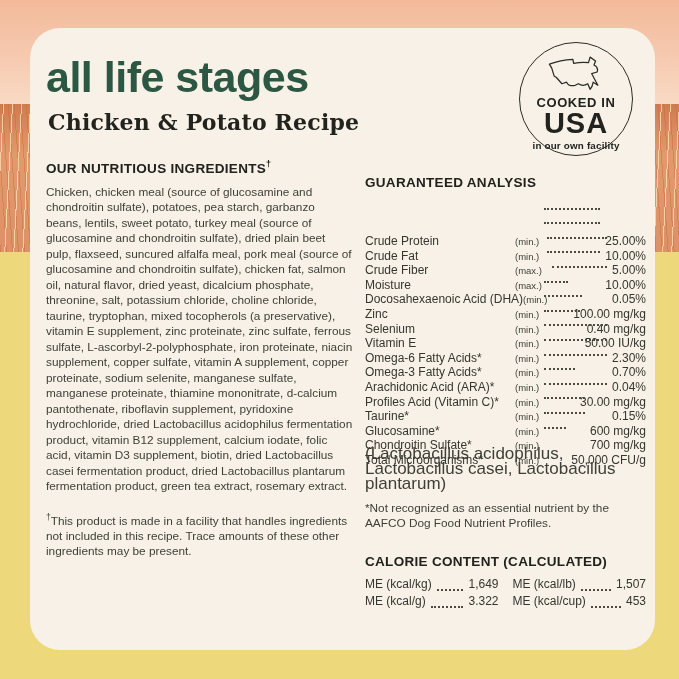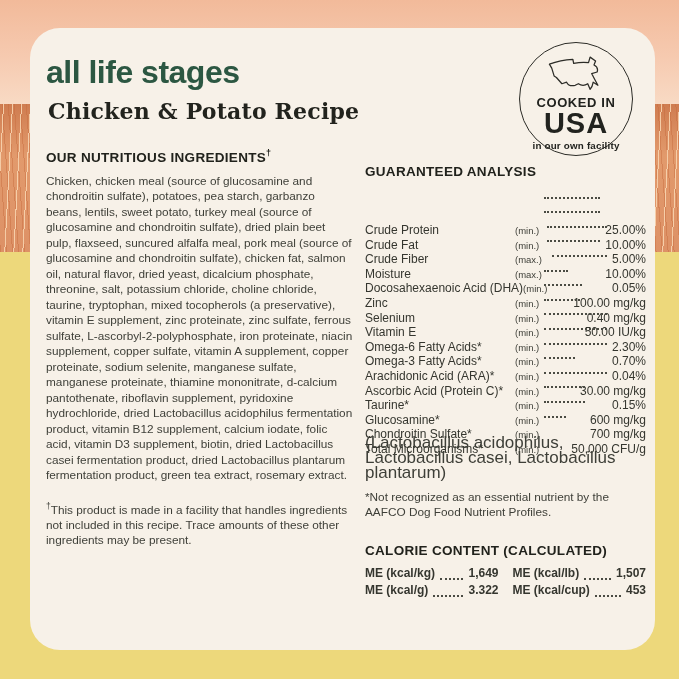--- a/index.html
+++ b/index.html
@@ -14,21 +14,21 @@
     background:
       repeating-linear-gradient(93deg, rgba(250,216,180,0) 0 3px, rgba(250,216,180,.85) 3px 4px, rgba(250,216,180,0) 4px 9px),
       repeating-linear-gradient(86deg, rgba(198,106,60,.45) 0 1px, rgba(198,106,60,0) 1px 6px),
       linear-gradient(180deg,#cf7c50 0,#e29a6c 35%,#dd9166 100%);}
   .bg-yellow{position:absolute;left:0;top:252px;width:679px;height:427px;background:#edd87b;}
 
   .card{position:absolute;left:30px;top:28px;width:625px;height:622px;
     background:#f7f1e8;border-radius:30px;box-sizing:border-box;
     padding:22px 9px 0 16px;color:#3e3f38;}
 
-  .title{font-size:32px;font-weight:800;letter-spacing:-0.5px;line-height:1;
+  .title{font-size:43px;font-weight:800;letter-spacing:-0.5px;line-height:1;
     color:#2c5742;margin:6px 0 0 0;}
   .subtitle{font-family:"DejaVu Serif",serif;font-weight:700;font-size:22px;
     color:#22231d;margin:10px 0 0 2px;letter-spacing:0.2px;}
 
   .badge{position:absolute;top:14px;right:22px;width:114px;height:114px;
     border:1.5px solid #2c2c27;border-radius:50%;box-sizing:border-box;
     text-align:center;color:#22231f;}
   .badge svg{margin-top:11px;}
   .badge-l1{font-size:13px;font-weight:700;letter-spacing:0.6px;margin-top:1px;}
   .badge-l2{font-size:29px;font-weight:800;letter-spacing:1px;line-height:0.95;}
@@ -52,21 +52,21 @@
   .ga-qual{font-size:9.5px;color:#3e3f38;}
   .dots{flex:1;align-self:stretch;position:relative;min-width:14px;}
   .dots::after{content:"";position:absolute;left:5px;right:5px;bottom:3px;
     border-bottom:2px dotted #4a4b43;}
   .ga-value{text-align:right;margin-top:36px;}
 
   .ga-detail{margin-top:14px;font-size:17px;line-height:15px;color:#3e3f38;}
   .ga-footnote{margin-top:10px;font-size:11.8px;line-height:15px;color:#3e3f38;}
 
   .cal-heading{margin-top:23px;}
-  .cal-rows{margin-top:8px;display:grid;grid-template-columns:1fr 1fr;column-gap:14px;font-weight:bold;}
+  .cal-rows{margin-top:8px;display:grid;grid-template-columns:1fr 1fr;column-gap:14px;}
   .cal-row{display:flex;align-items:baseline;height:17px;white-space:nowrap;
     font-size:12px;color:#35362f;}
 </style>
 </head>
 <body>
 
 <div class="stage">
   <div class="bg-sky"></div>
   <div class="bg-field"></div>
   <div class="bg-yellow"></div>
@@ -158,21 +158,21 @@
               <span class="dots"></span>
               <span class="ga-value">0.70%</span>
             </div>
             <div class="ga-row">
               <span class="ga-label">Arachidonic Acid (ARA)*</span>
               <span class="ga-qual">(min.)</span>
               <span class="dots"></span>
               <span class="ga-value">0.04%</span>
             </div>
             <div class="ga-row">
-              <span class="ga-label">Ascorbic Acid (Protein C)*</span>
+              <span class="ga-label">Profiles Acid (Vitamin C)*</span>
               <span class="ga-qual">(min.)</span>
               <span class="dots"></span>
               <span class="ga-value">30.00 mg/kg</span>
             </div>
             <div class="ga-row">
               <span class="ga-label">Taurine*</span>
               <span class="ga-qual">(min.)</span>
               <span class="dots"></span>
               <span class="ga-value">0.15%</span>
             </div>

